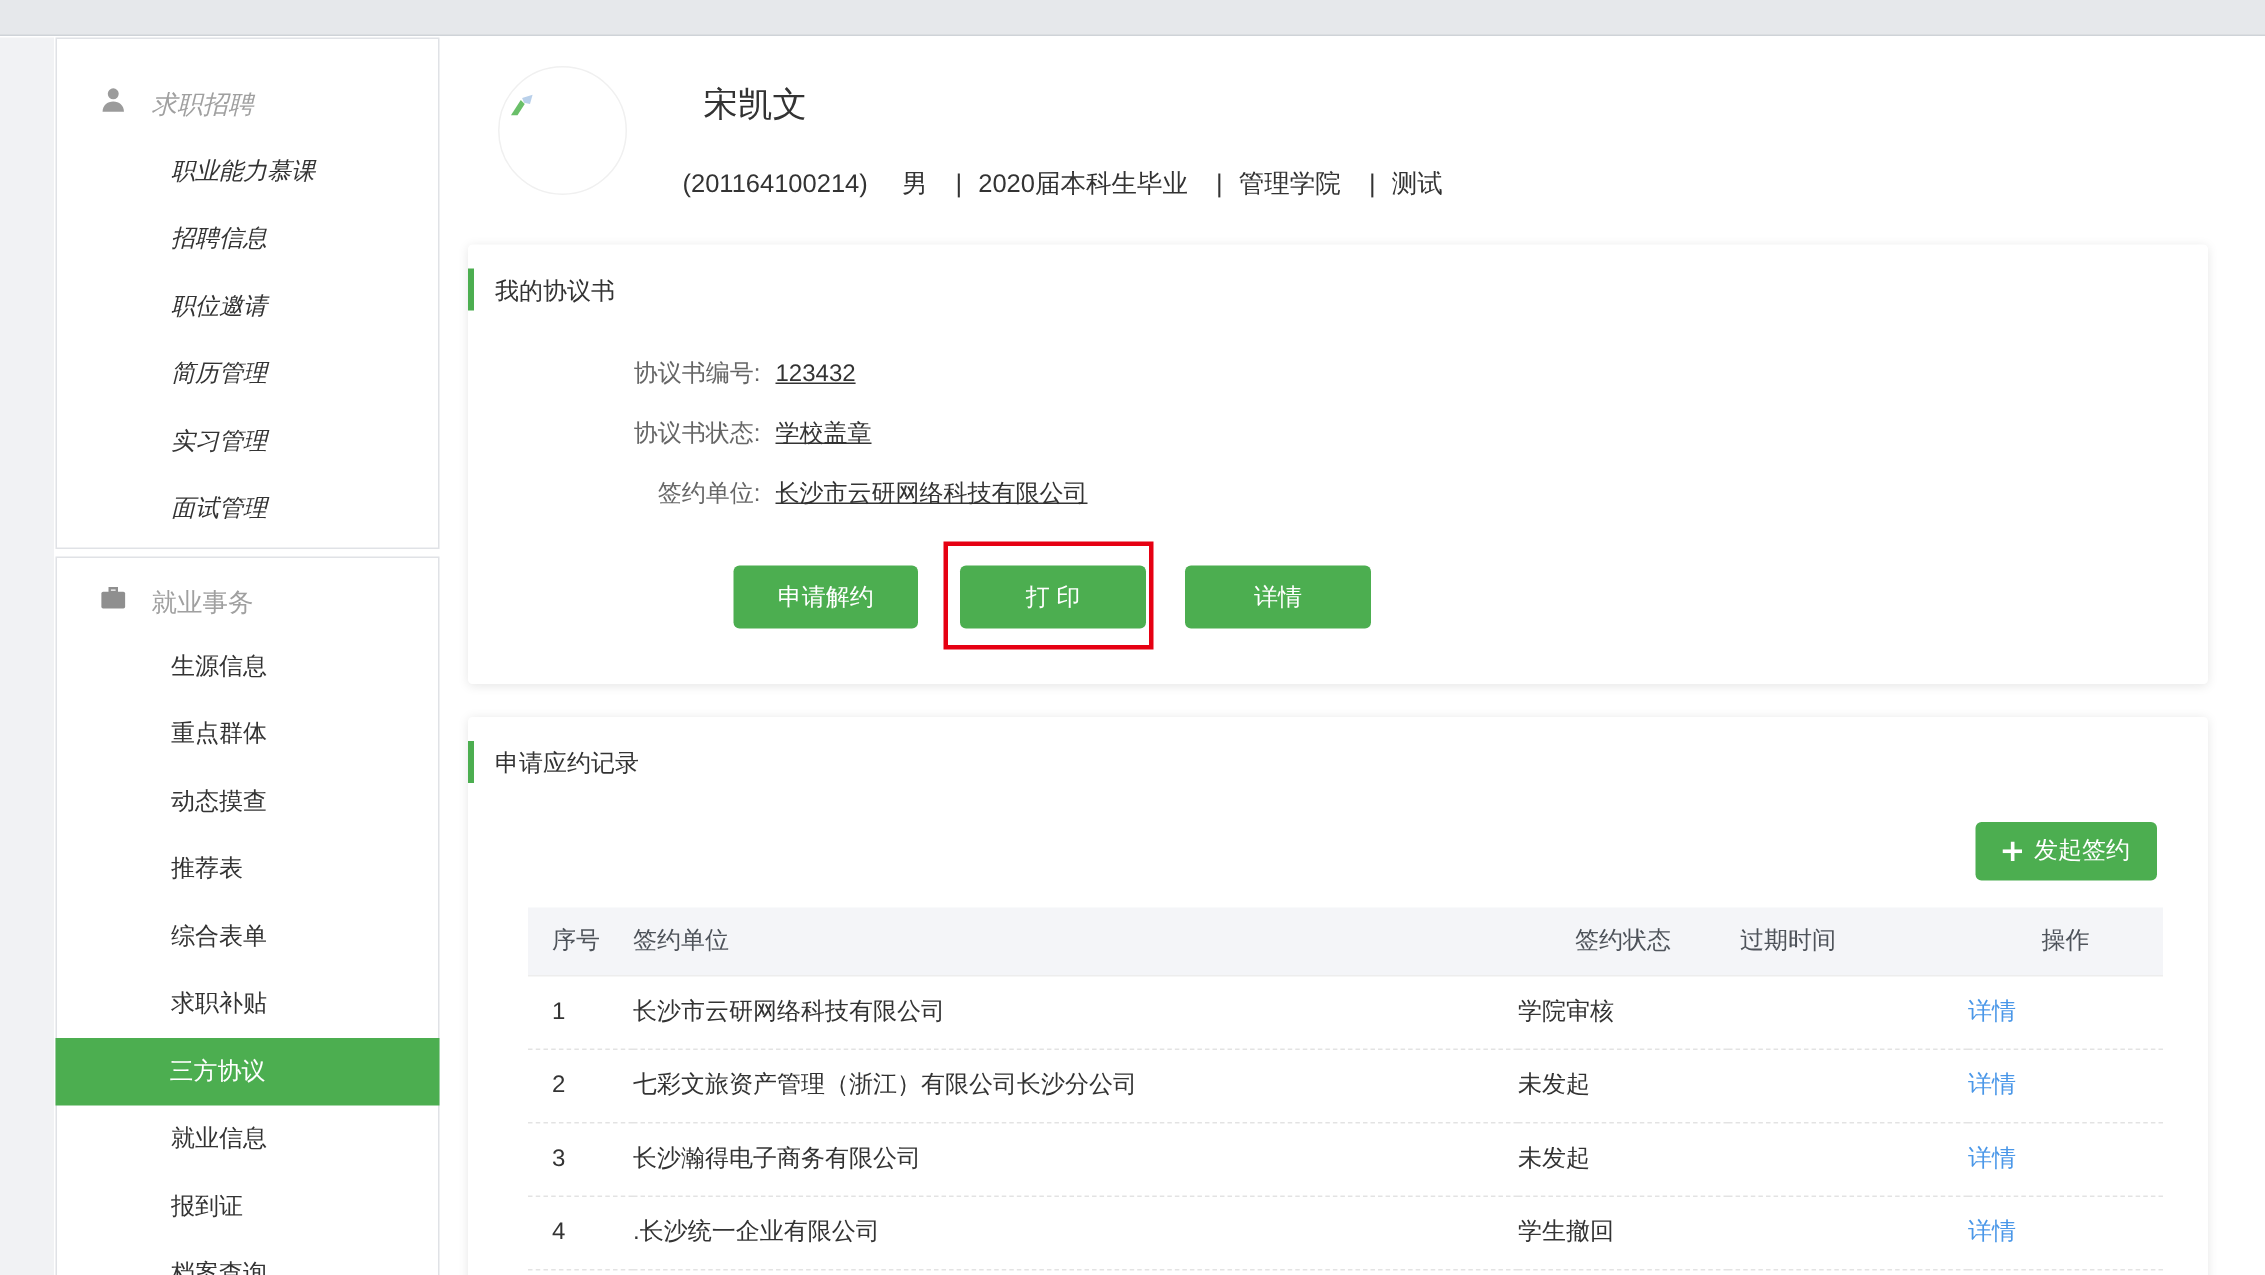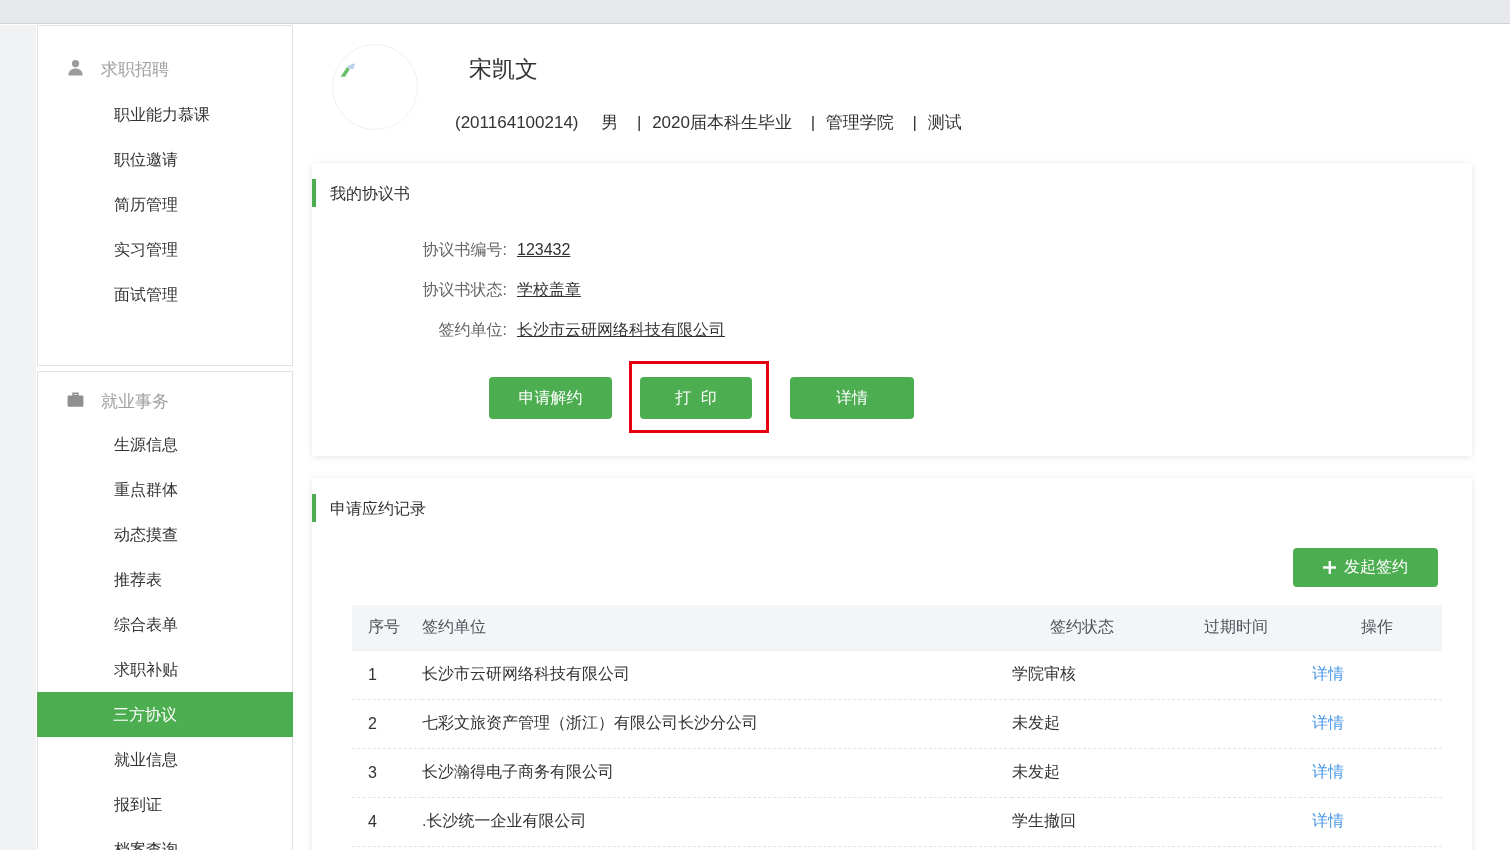--- a/index.html
+++ b/index.html
@@ -8,21 +8,21 @@
 
   
   .topstrip { position:absolute; left:0; top:0; width:1510px; height:24px;
     background:#e6e8eb; border-bottom:1px solid #cfd3d8; }
   .left-gutter { position:absolute; left:0; top:25px; width:36px; height:825px;
     background:#f1f2f4; }
 
   
   .side-card { position:absolute; left:37px; width:256px; background:#fff;
     border:1px solid #e0e2e6; }
-  .side-card-1 { top:25px; height:341px; }
+  .side-card-1 { top:25px; height:341px;font-style:italic; }
   .side-card-2 { top:371px; height:520px; }
   .side-header { display:flex; align-items:center; padding-left:28px; }
   .side-card-1 .side-header { margin-top:20px; height:46px; }
   .side-card-2 .side-header { margin-top:8px; height:42px; }
   .side-header .hlabel { color:#a0a0a0; font-size:17px; margin-left:16px; }
   .side-header svg { width:19px; height:19px; }
   .side-item { height:45px; line-height:45px; padding-left:76px; font-size:16px;
     color:#333; cursor:pointer; white-space:nowrap; }
   .side-item.active { background:#4cae50; color:#fff; margin-left:-1px; margin-right:-1px; }
 
@@ -46,42 +46,42 @@
   
   .field { position:absolute; left:0; height:24px; line-height:24px; font-size:16px;text-decoration:underline; }
   .field .flabel { display:inline-block; width:195px; text-align:right; color:#666; }
   .field .fvalue { margin-left:10px; color:#333; }
   .f0 { top:75px; } .f1 { top:115px; } .f2 { top:155px; }
 
   .btn { position:absolute; height:42px; border:none; border-radius:4px;
     background:#4cae50; color:#fff; font-size:16px; cursor:pointer;
     font-family:inherit; }
   .btn-terminate { left:177px; top:214px; width:123px; }
-  .btn-print    { left:328px; top:214px; width:112px;font-family:Liberation Mono, monospace; }
+  .btn-print    { left:328px; top:214px; width:124px; }
   .btn-detail   { left:478px; top:214px; width:124px; }
   .highlight-box { position:absolute; left:317px; top:198px; width:140px; height:72px;
     border:3px solid #e60012; pointer-events:none; z-index:5; }
 
   
-  .btn-new { position:absolute; right:34px; top:70px; height:39px; padding:0 30px;
+  .btn-new { position:absolute; right:34px; top:70px; height:39px; padding:0 18px;
     border:none; border-radius:4px; background:#4cae50; color:#fff; font-size:16px;
     cursor:pointer; font-family:inherit; display:flex; align-items:center; }
   .btn-new svg { width:13px; height:13px; margin-right:8px; }
 
   .rec-table { position:absolute; left:40px; top:127px; width:1090px;
     border-collapse:collapse; table-layout:fixed; font-size:16px; }
   .rec-table col.c-no { width:70px; } .rec-table col.c-company { width:590px; }
   .rec-table col.c-status { width:140px; } .rec-table col.c-expire { width:160px; }
   .rec-table col.c-action { width:130px; }
   .rec-table thead th { background:#f4f5f8; height:45px; font-weight:normal;
     color:#4e535a; }
   .rec-table th, .rec-table td { }
   .rec-table th.al, .rec-table td.al { text-align:left;margin-left:42px; }
   .rec-table th.c-no-h, .rec-table td.c-no-c { text-align:left; padding-left:16px; }
-  .rec-table th.c-exp-h { text-align:center; padding-left:8px;margin-left:48px; }
+  .rec-table th.c-exp-h { text-align:left; padding-left:8px;margin-left:48px; }
   .rec-table tbody td { height:49px; border-bottom:1px dashed #e3e3e3; color:#333; }
   .rec-table tbody tr:first-child td { border-top:1px solid #ededed; }
   .link-detail { color:#4a97e8; text-decoration:none; cursor:pointer; }
 </style>
 </head>
 <body>
 
 <div class="topstrip"></div>
 <div class="left-gutter"></div>
 
@@ -89,20 +89,21 @@
   <div class="side-header">
     <span>
       <svg viewBox="0 0 24 24">
           <circle cx="12" cy="7" r="4.6" fill="#9b9b9b"></circle>
           <path d="M3 22c0-5.2 4-8.6 9-8.6s9 3.4 9 8.6z" fill="#9b9b9b"></path>
         </svg>
     </span>
     <span class="hlabel">求职招聘</span>
   </div>
   <div class="side-item">职业能力慕课</div>
+  <div class="side-item">招聘信息</div>
   <div class="side-item">职位邀请</div>
   <div class="side-item">简历管理</div>
   <div class="side-item">实习管理</div>
   <div class="side-item">面试管理</div>
 </div>
 
 <div class="side-card side-card-2">
   <div class="side-header">
     <span>
       <svg viewBox="0 0 24 24">

